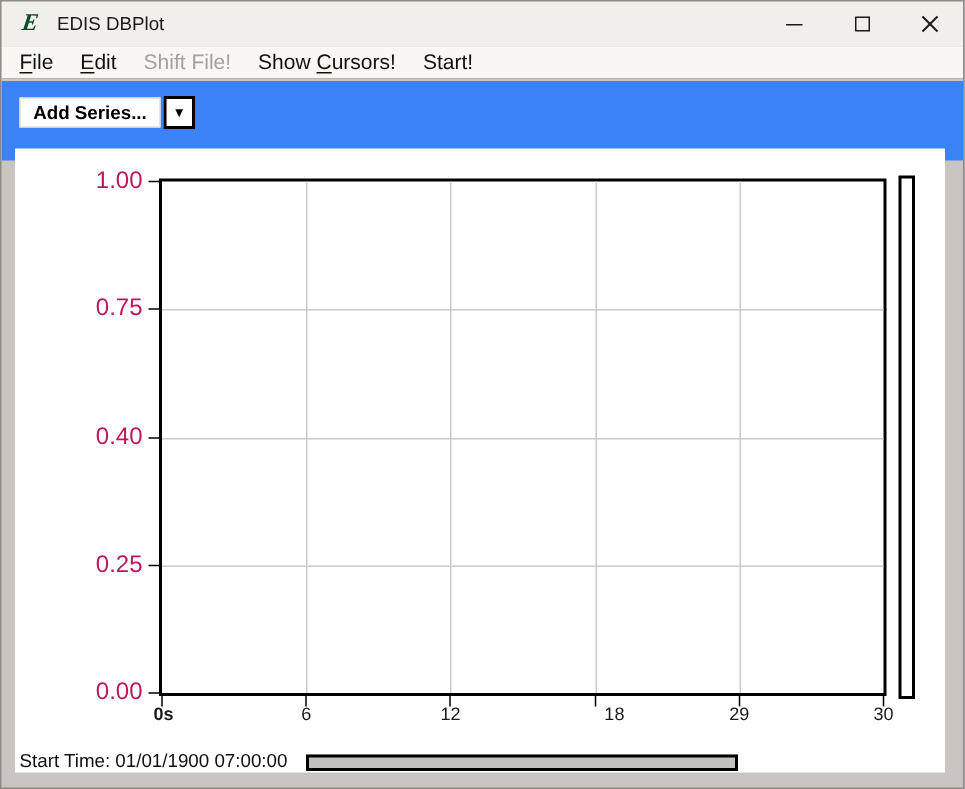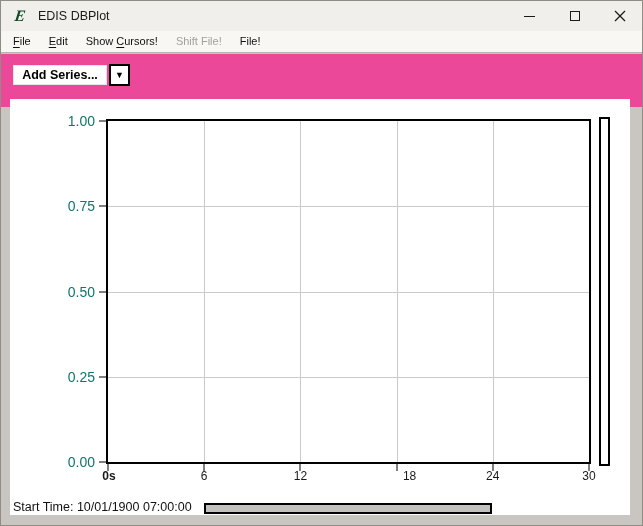--- a/index.html
+++ b/index.html
@@ -27,30 +27,30 @@
   .window-controls { margin-left:auto; display:flex; height:100%; }
   .wc-btn { width:45px; height:100%; display:flex; align-items:center; justify-content:center; }
   .min-glyph { width:11px; height:1px; background:#1a1a1a; display:block; }
   .max-glyph { width:10px; height:10px; border:1.2px solid #1a1a1a; display:block; background:transparent; }
 
   
   .menubar {
     position:absolute; top:30px; left:0; right:0; height:22px;
     background:#f8f7f4; border-bottom:1px solid #b7b4ae;
     display:flex; align-items:center; padding-left:3px;
-    font-size:11px; color:#111;
+    font-size:14px; color:#111;
   }
   .menu-item { padding:2px 9px 4px 9px; white-space:nowrap; }
   .menu-item .key { text-decoration:underline; text-underline-offset:2px; }
   .menu-item.disabled { color:#a3a19d; }
 
   
   .toolbar {
     position:absolute; top:53px; left:0; right:0; height:53px;
-    background:#ec4899;
+    background:#3b82f6;
   }
   .combo { position:absolute; top:10px; left:12px; display:flex; align-items:center; }
   .combo-field {
     width:94px; height:20px; background:#fff; border:1px solid #e8e6e2;
     display:flex; align-items:center; justify-content:center;
     font-size:12.5px; font-weight:bold; color:#000;
   }
   .combo-btn {
     margin-left:2px; width:21px; height:22px; background:#fff;
     border:2px solid #000; display:flex; align-items:center; justify-content:center;
@@ -74,21 +74,21 @@
   .gridline-v:nth-child(1){ left:20%; } .gridline-v:nth-child(2){ left:40%; }
   .gridline-v:nth-child(3){ left:60%; } .gridline-v:nth-child(4){ left:80%; }
 
   .y-tickmarks div { position:absolute; left:-9px; width:7px; height:1px; background:#000; transform:translateY(-50%); }
   .y-tickmarks div:nth-child(1){ top:0; } .y-tickmarks div:nth-child(2){ top:25%; }
   .y-tickmarks div:nth-child(3){ top:50%; } .y-tickmarks div:nth-child(4){ top:75%; }
   .y-tickmarks div:nth-child(5){ top:100%; }
 
   .y-labels span {
     position:absolute; right:calc(100% + 13px); transform:translateY(-50%);
-    font-size:14px; color:#0f766e; white-space:nowrap;
+    font-size:16px; color:#be185d; white-space:nowrap;
   }
   .y-labels span:nth-child(1){ top:0; } .y-labels span:nth-child(2){ top:25%; }
   .y-labels span:nth-child(3){ top:50%; } .y-labels span:nth-child(4){ top:75%;text-align:right; }
   .y-labels span:nth-child(5){ top:100%; }
 
   .x-tickmarks div { position:absolute; bottom:-9px; width:1px; height:7px; background:#000; transform:translateX(-50%); }
   .x-tickmarks div:nth-child(1){ left:0; } .x-tickmarks div:nth-child(2){ left:20%; }
   .x-tickmarks div:nth-child(3){ left:40%; } .x-tickmarks div:nth-child(4){ left:60%; }
   .x-tickmarks div:nth-child(5){ left:80%; } .x-tickmarks div:nth-child(6){ left:100%; }
 
@@ -136,23 +136,23 @@
           <line x1="1" y1="1" x2="11" y2="11" stroke="#1a1a1a" stroke-width="1.3"></line>
           <line x1="11" y1="1" x2="1" y2="11" stroke="#1a1a1a" stroke-width="1.3"></line>
         </svg>
       </div>
     </div>
   </div>
 
   <div class="menubar">
     <span class="menu-item"><span></span><span class="key">F</span><span>ile</span></span>
     <span class="menu-item"><span></span><span class="key">E</span><span>dit</span></span>
+    <span class="menu-item disabled"><span>Shift File!</span></span>
     <span class="menu-item"><span>Show </span><span class="key">C</span><span>ursors!</span></span>
-    <span class="menu-item disabled"><span>Shift File!</span></span>
-    <span class="menu-item"><span>File!</span></span>
+    <span class="menu-item"><span>Start!</span></span>
   </div>
 
   <div class="toolbar">
     <div class="combo">
       <div class="combo-field">Add Series...</div>
       <div class="combo-btn">
         <span class="arrow">▼</span>
       </div>
     </div>
   </div>
@@ -174,40 +174,40 @@
     <div class="y-tickmarks">
       <div></div>
         <div></div>
         <div></div>
         <div></div>
         <div></div>
     </div>
     <div class="y-labels">
       <span>1.00</span>
       <span>0.75</span>
-      <span>0.50</span>
+      <span>0.40</span>
       <span>0.25</span>
       <span>0.00</span>
     </div>
     <div class="x-tickmarks">
       <div></div>
         <div></div>
         <div></div>
         <div></div>
         <div></div>
         <div></div>
     </div>
     <div class="x-labels">
       <span>0s</span>
       <span>6</span>
       <span>12</span>
       <span>18</span>
-      <span>24</span>
+      <span>29</span>
       <span>30</span>
     </div>
   </div>
 
   <div class="vslider"></div>
 
-  <div class="status-text">Start Time: 10/01/1900 07:00:00</div>
+  <div class="status-text">Start Time: 01/01/1900 07:00:00</div>
   <div class="hslider"></div>
 
 </div>
 
 </body></html>

